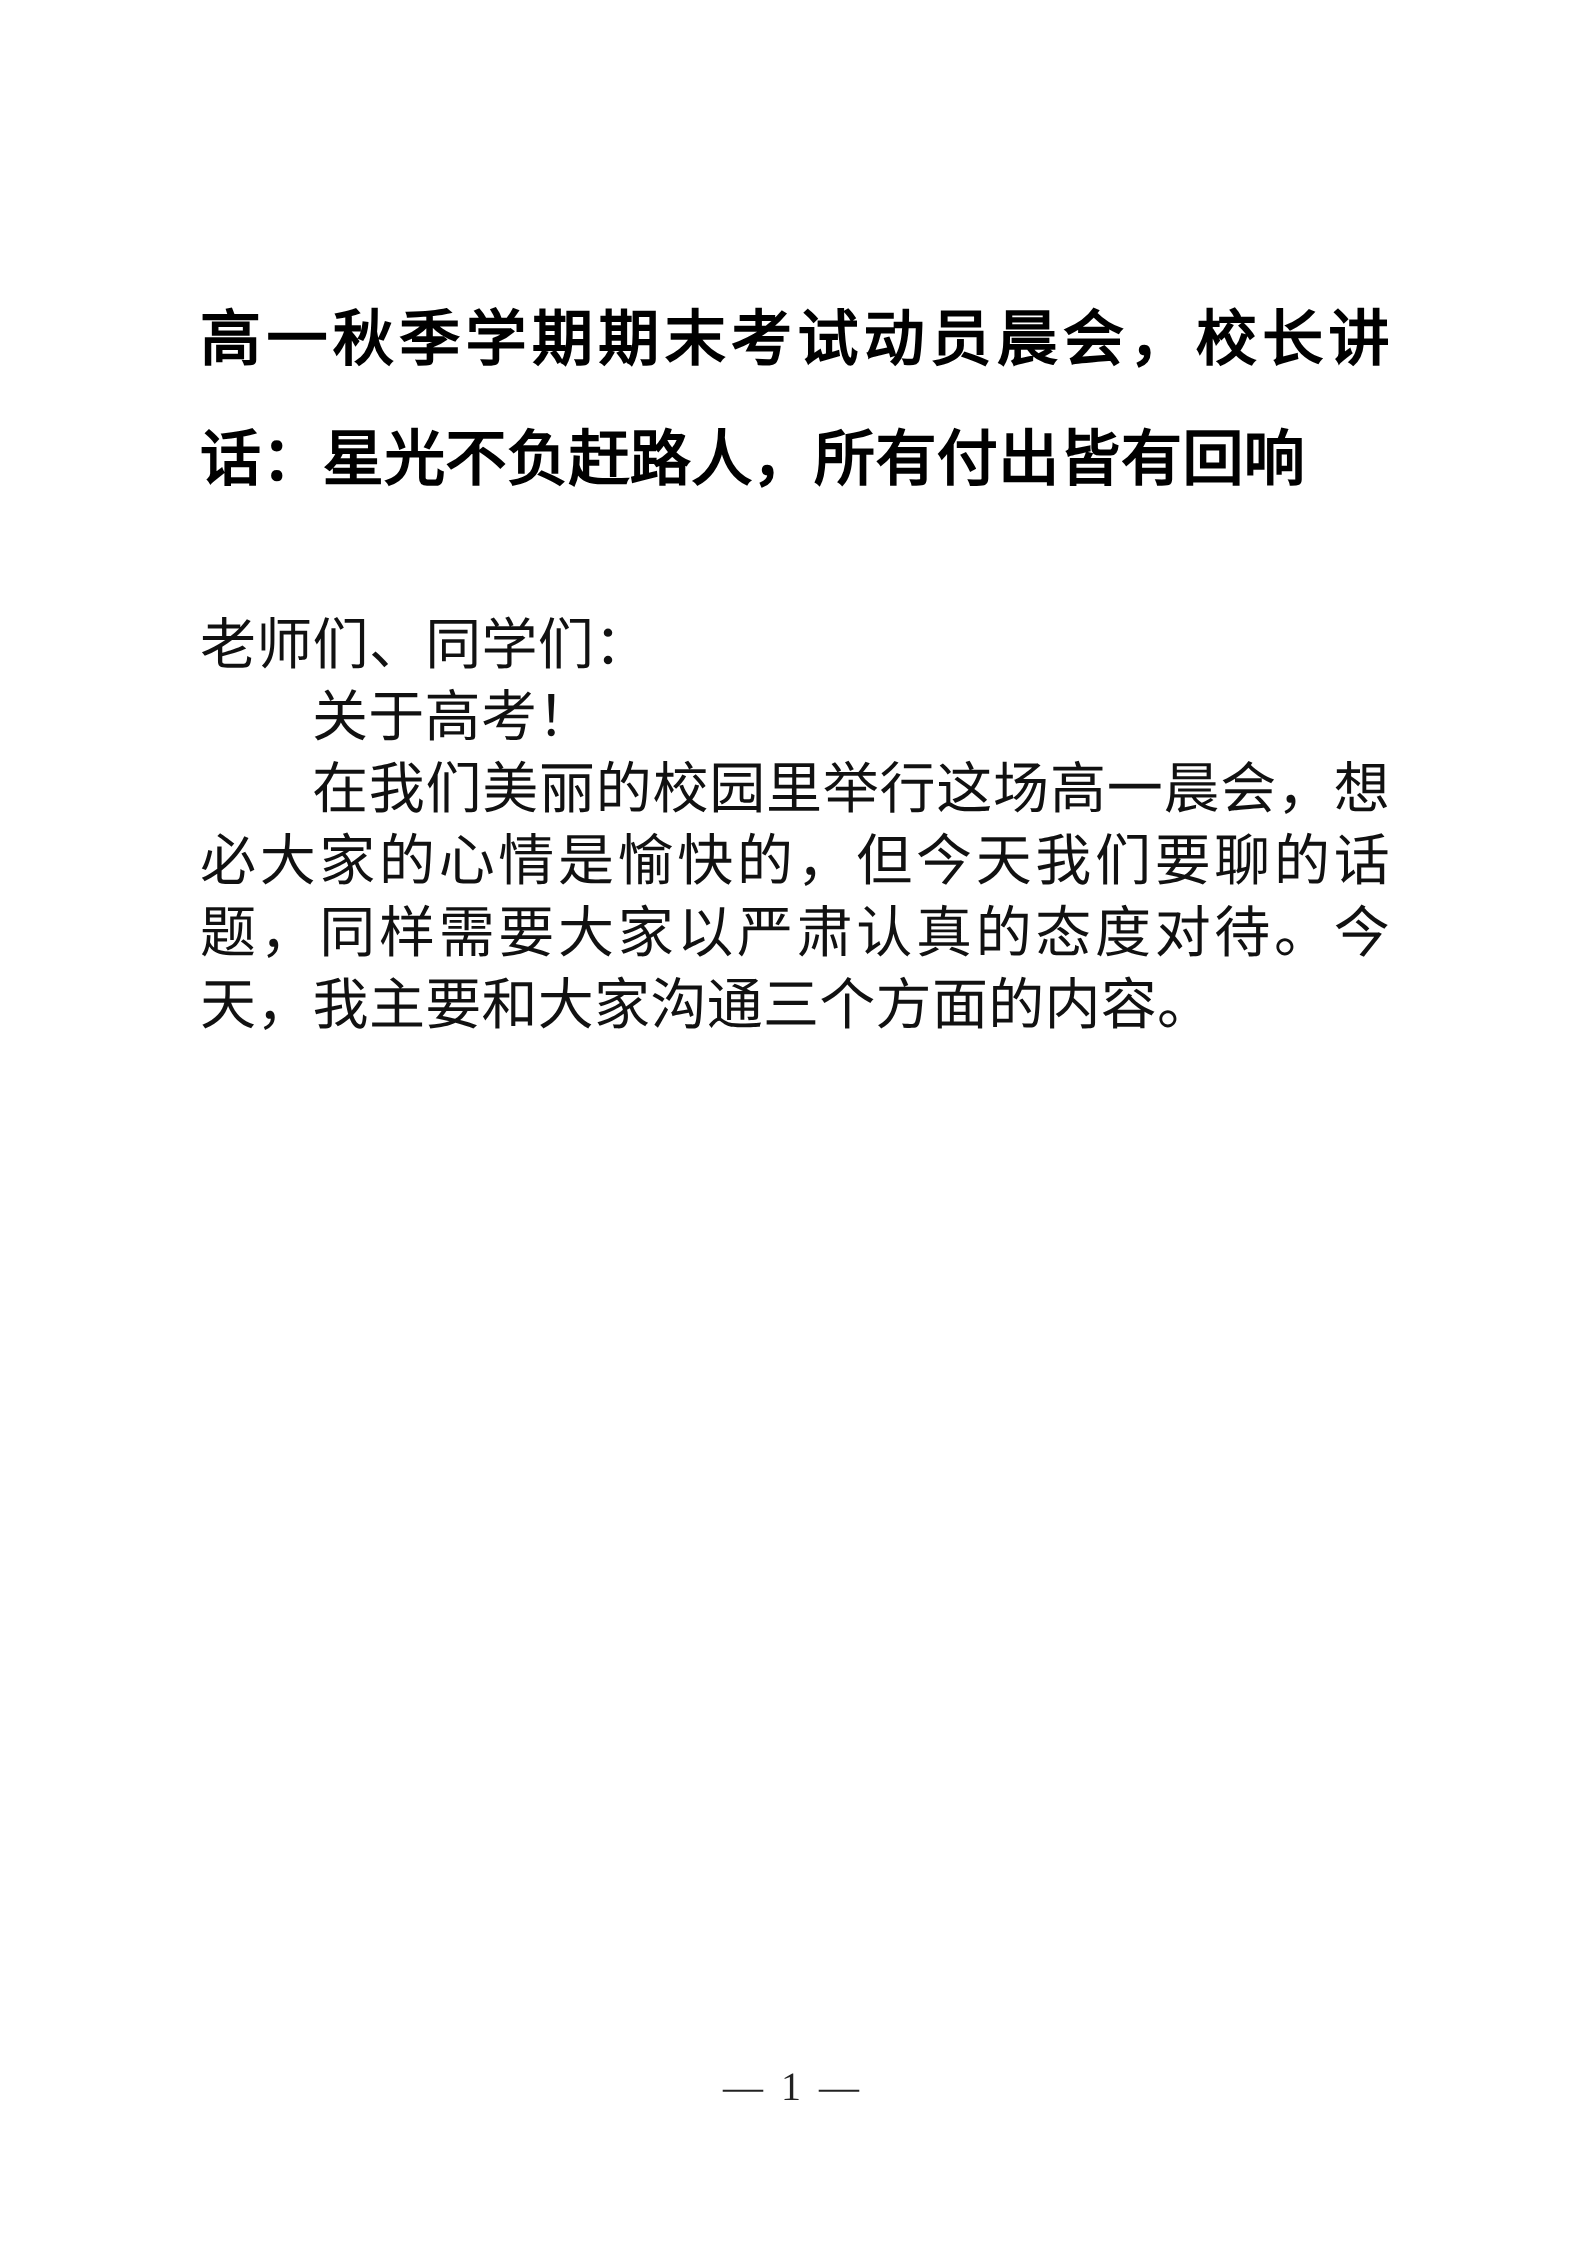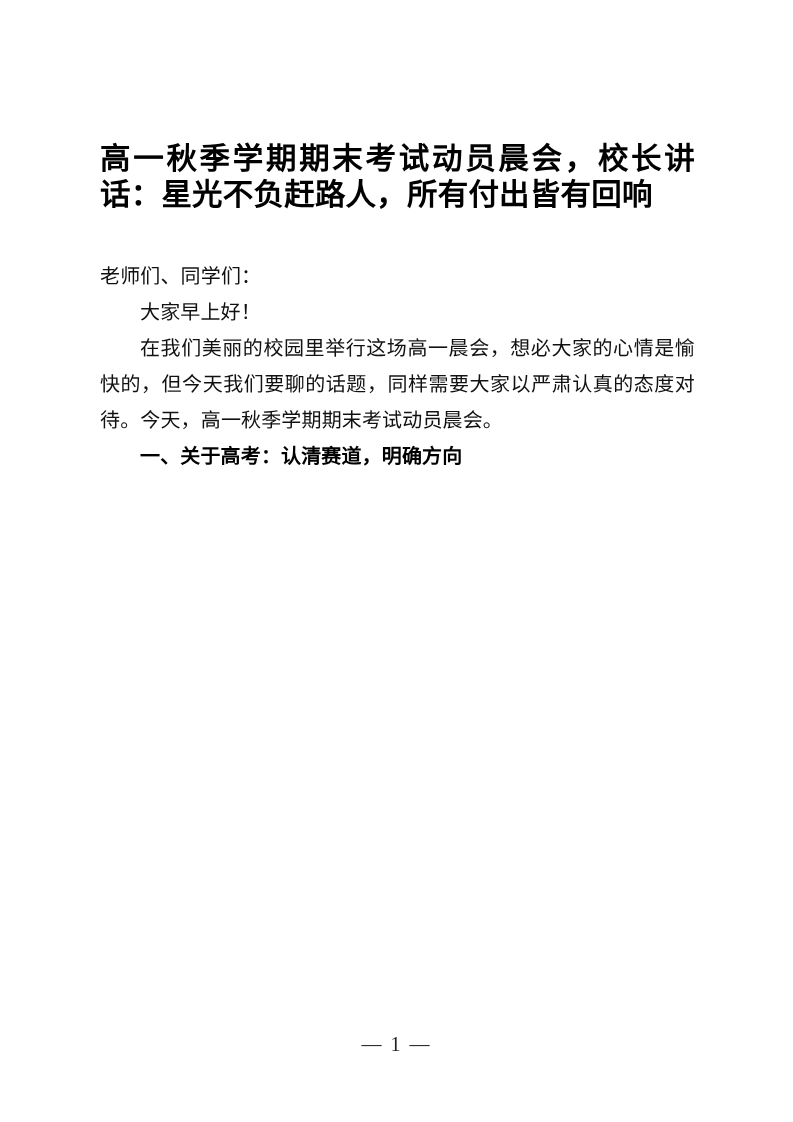--- a/index.html
+++ b/index.html
@@ -33,31 +33,31 @@
     left: 100px;
     top: 140px;
     width: 595px;
   }
 
   
   .doc-title {
     font-family: "Liberation Sans", "DejaVu Sans", sans-serif;
     font-weight: bold;
     font-size: 30.5px;
-    line-height: 36px;
+    line-height: 60px;
     letter-spacing: 0.2px;
     text-align: justify;
     text-align-last: left;
     margin: 0 0 46px 0;
     color: #000000;
   }
 
   
   .para {
-    font-size: 20px;
+    font-size: 28px;
     line-height: 36px;
     margin: 0;
     text-align: justify;
     text-align-last: left;
     letter-spacing: 0.15px;
     color: #111111;
   }
 
   .para.indent {
     text-indent: 2em;
@@ -90,25 +90,24 @@
 <body>
 
 <div class="page">
 
   <div class="content">
 
     <h1 class="doc-title">高一秋季学期期末考试动员晨会，校长讲话：星光不负赶路人，所有付出皆有回响</h1>
 
     <p class="para flush">老师们、同学们：</p>
 
-    <p class="para indent">大家早上好！</p>
+    <p class="para indent">关于高考！</p>
 
-    <p class="para indent">在我们美丽的校园里举行这场高一晨会，想必大家的心情是愉快的，但今天我们要聊的话题，同样需要大家以严肃认真的态度对待。今天，高一秋季学期期末考试动员晨会。</p>
+    <p class="para indent">在我们美丽的校园里举行这场高一晨会，想必大家的心情是愉快的，但今天我们要聊的话题，同样需要大家以严肃认真的态度对待。今天，我主要和大家沟通三个方面的内容。</p>
 
-    <p class="para heading">一、关于高考：认清赛道，明确方向</p>
 
 
 
 
 
   </div>
 
   <div class="footer">— 1 —</div>
 
 </div>

